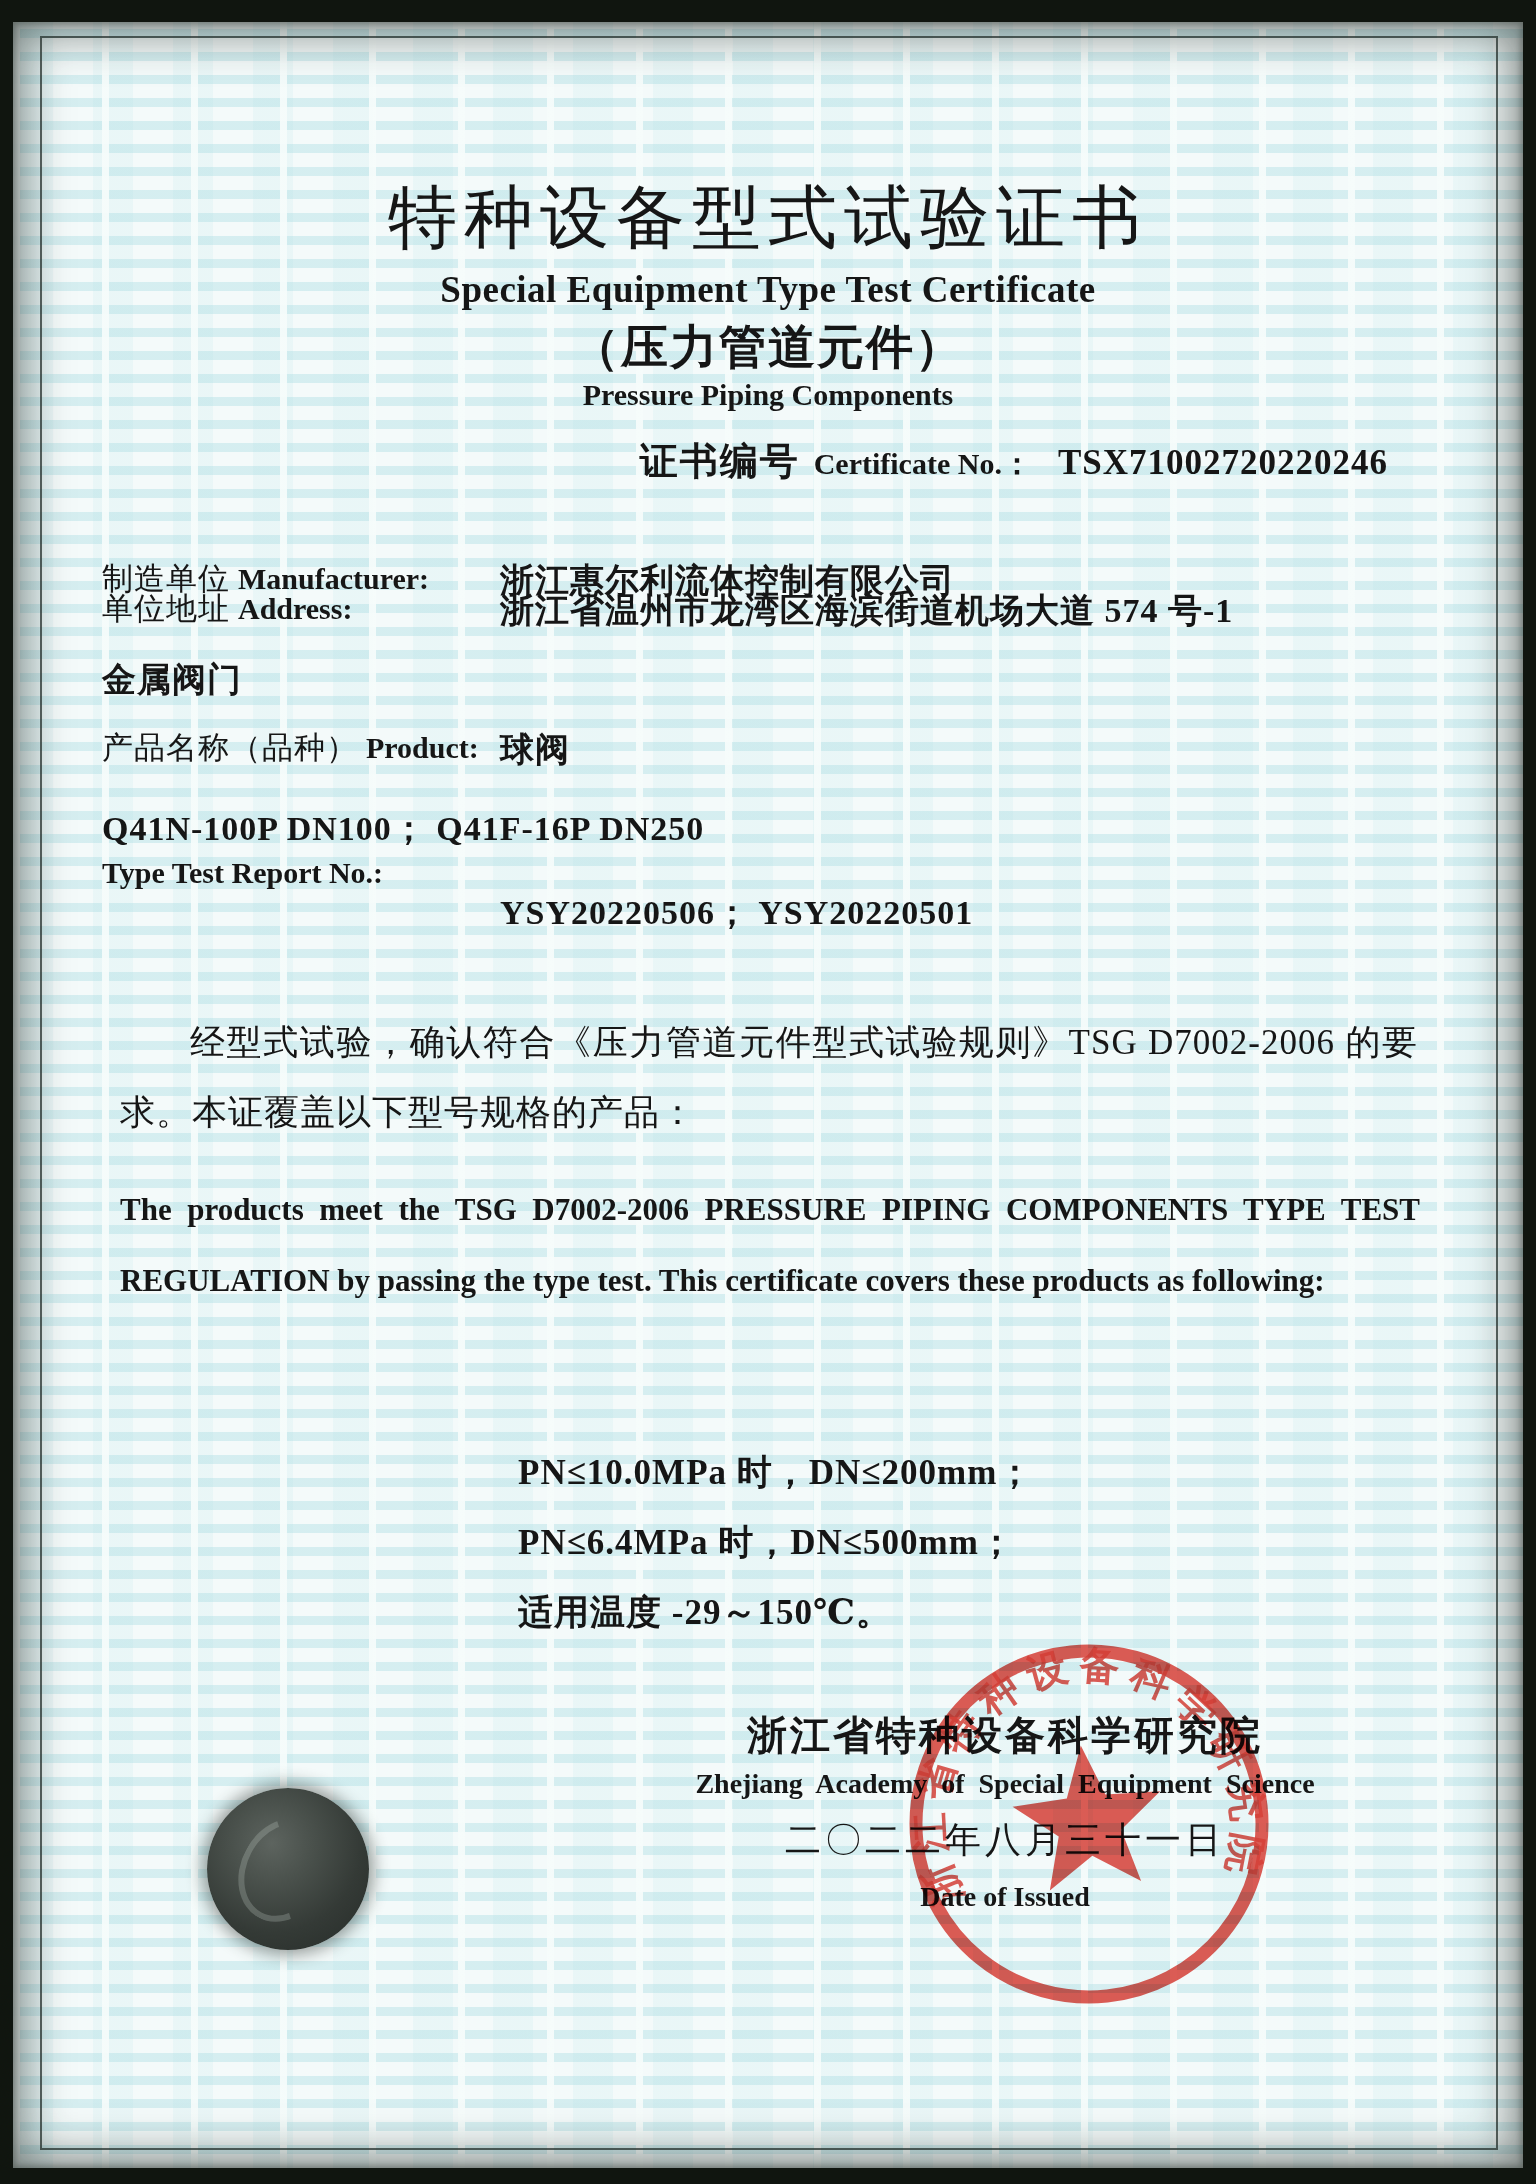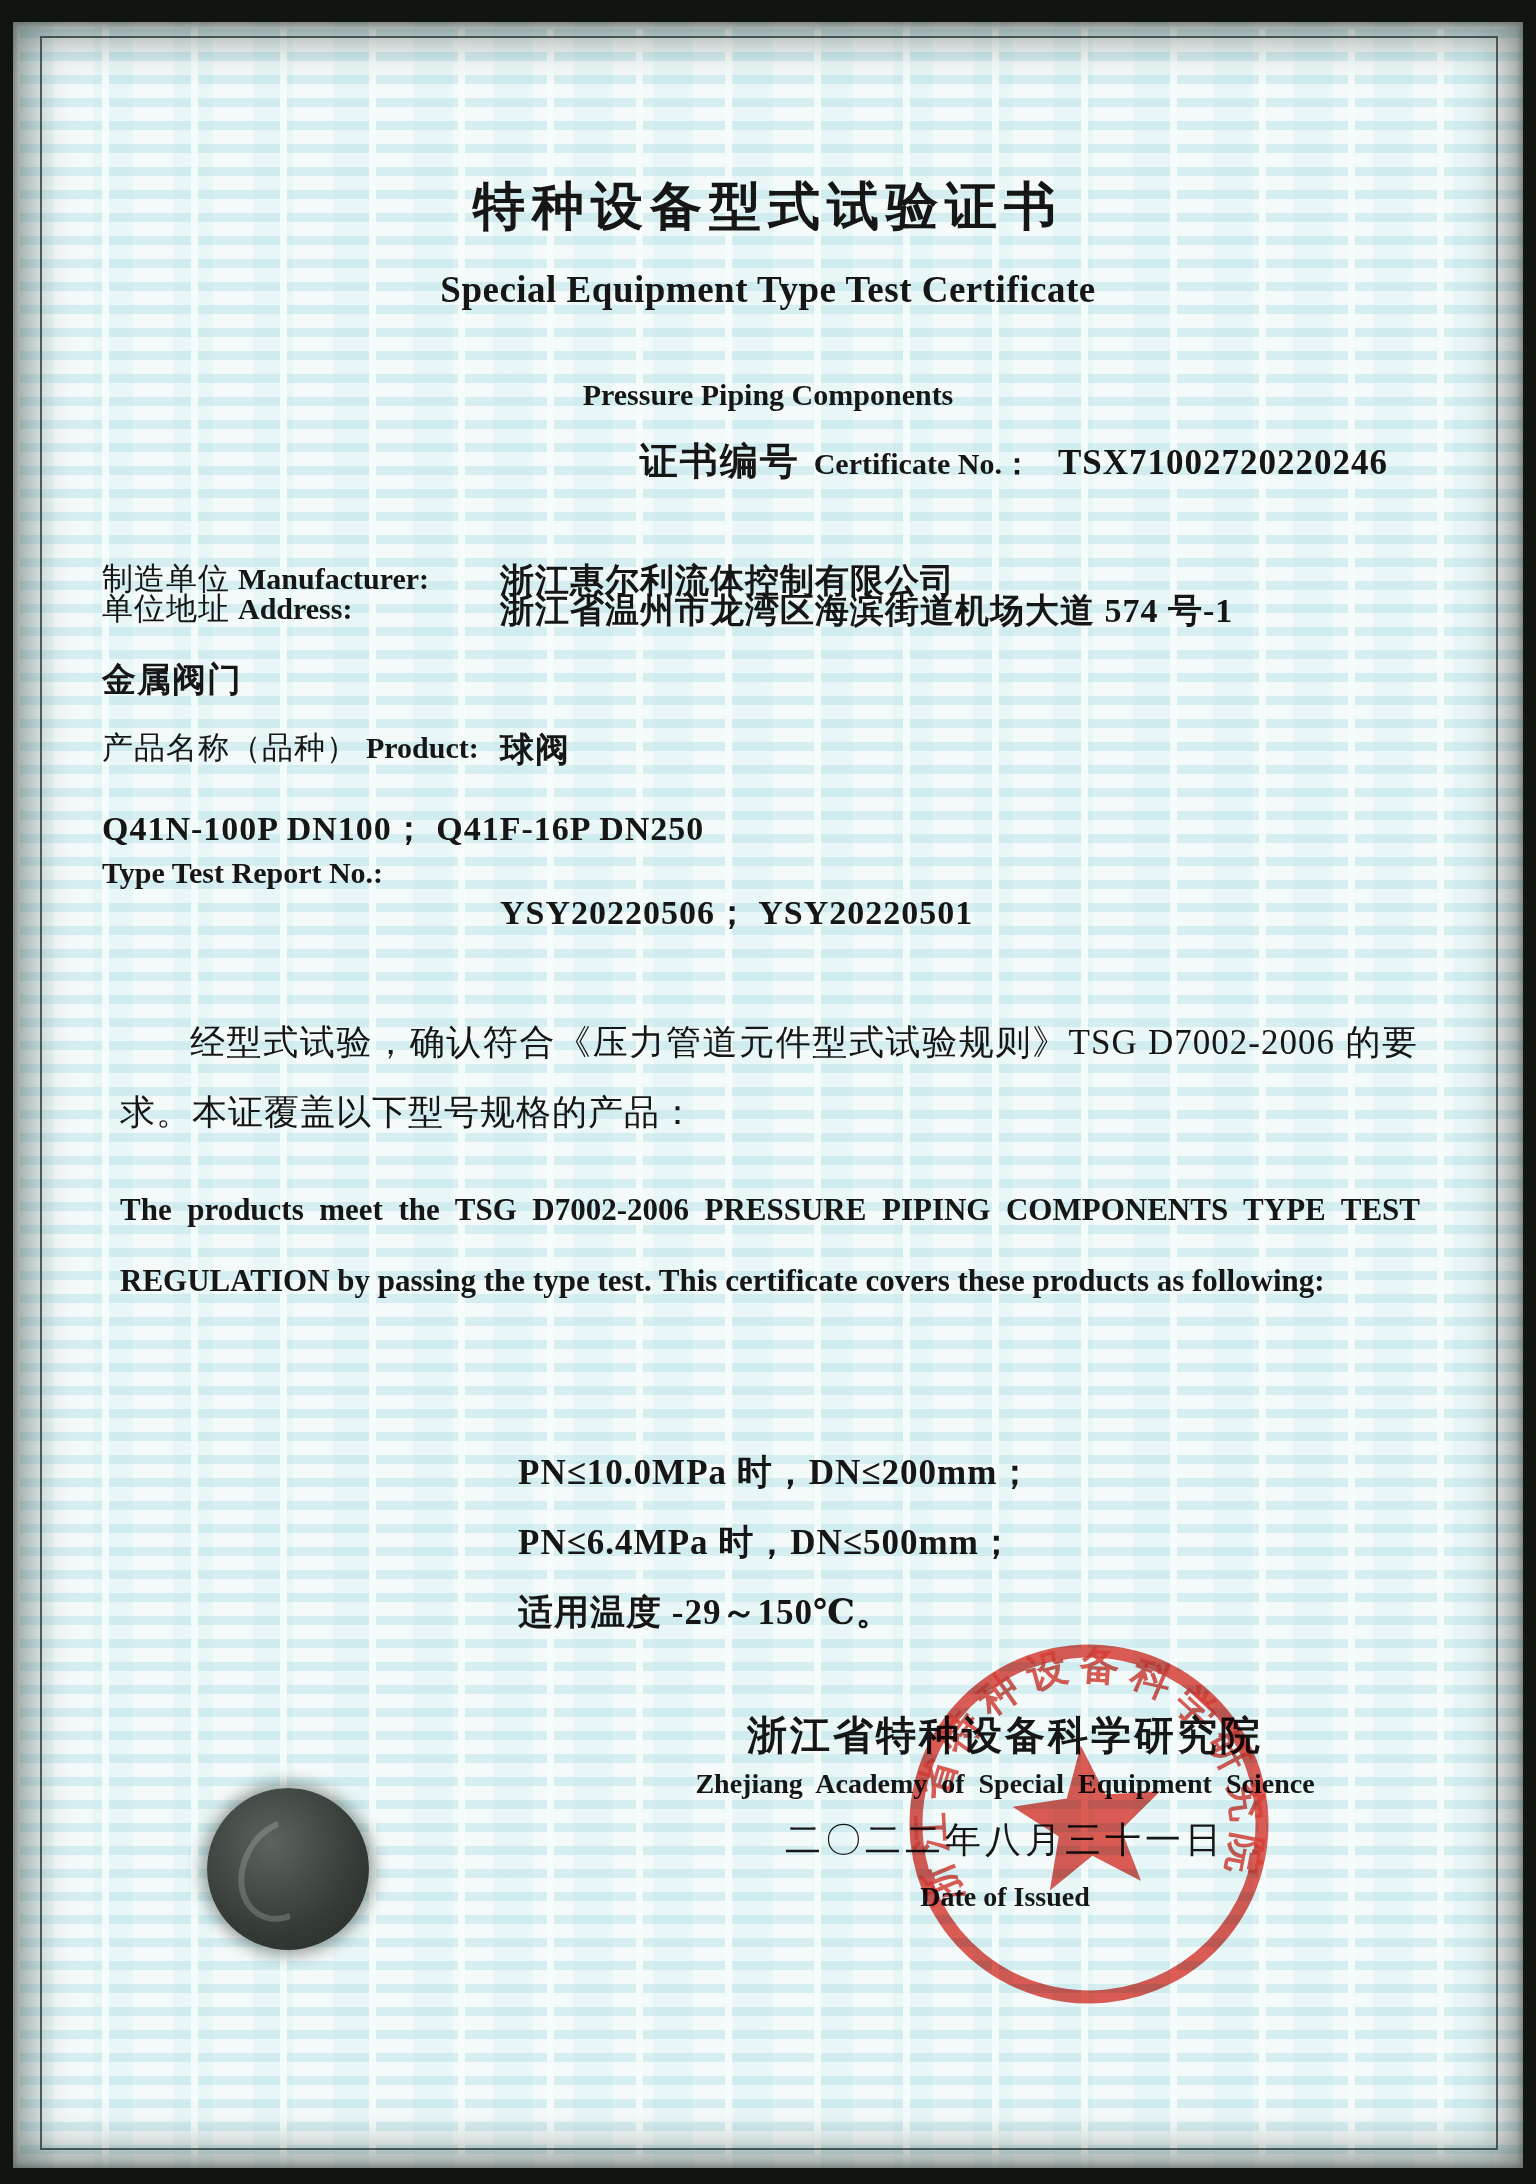--- a/index.html
+++ b/index.html
@@ -20,21 +20,21 @@
     box-shadow: inset 0 0 46px 10px rgba(23,32,27,.55), inset 0 0 6px 2px rgba(23,32,27,.35);
   }
   .border-line{
     position:absolute;left:40px;top:36px;right:38px;bottom:34px;
     border:2px solid rgba(38,48,44,.75);
     pointer-events:none;
   }
   .abs{position:absolute;}
   .ctr{left:0;right:0;text-align:center;}
 
-  .title-zh{top:172px;font-size:52px;font-weight:700;letter-spacing:7px;}
+  .title-zh{top:172px;font-size:69px;font-weight:400;letter-spacing:7px;}
   .title-en{top:268px;font-size:37px;font-weight:700;letter-spacing:.5px;}
   .sub-zh{top:316px;font-size:47px;font-weight:700;letter-spacing:2px;}
   .sub-en{top:378px;font-size:30px;font-weight:700;}
 
   .certno{top:436px;right:148px;white-space:nowrap;}
   .certno .zh{font-size:38px;font-weight:600;letter-spacing:2px;}
   .certno .en{font-size:30px;font-weight:700;margin-left:10px;}
   .certno .val{font-size:35px;font-weight:700;margin-left:22px;letter-spacing:1px;margin-top:8px;}
 
   .fields{position:absolute;left:102px;top:0;width:1340px;}
@@ -72,20 +72,21 @@
 </style>
 </head>
 <body>
 
 <div class="scan">
   <div class="paper"></div>
   <div class="border-line"></div>
 
   <div class="abs ctr title-zh">特种设备型式试验证书</div>
   <div class="abs ctr title-en">Special Equipment Type Test Certificate</div>
+  <div class="abs ctr sub-zh">（压力管道元件）</div>
   <div class="abs ctr sub-en">Pressure Piping Components</div>
 
   <div class="abs certno">
     <span class="zh">证书编号</span>
     <span class="en">Certificate No.：</span>
     <span class="val">TSX71002720220246</span>
   </div>
 
   <div class="fields">
     <div class="frow r1">

